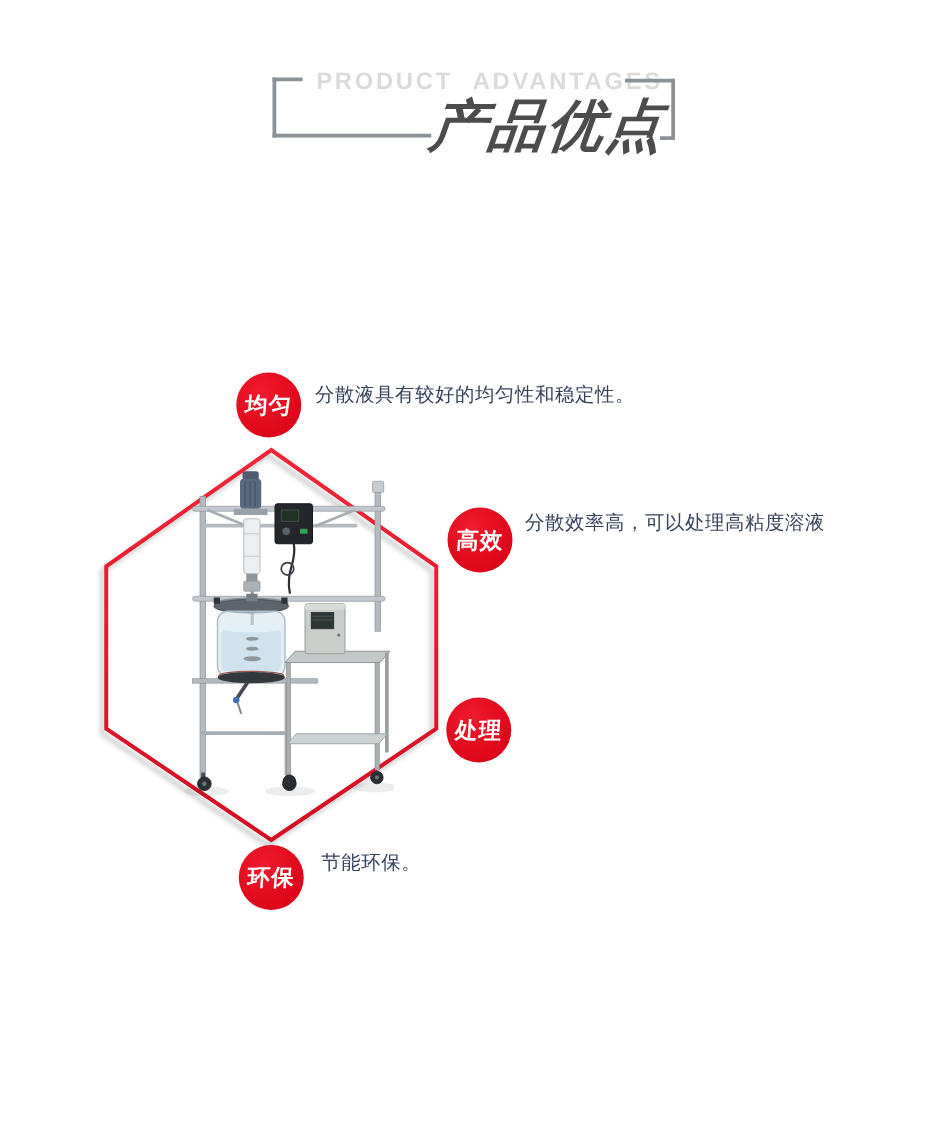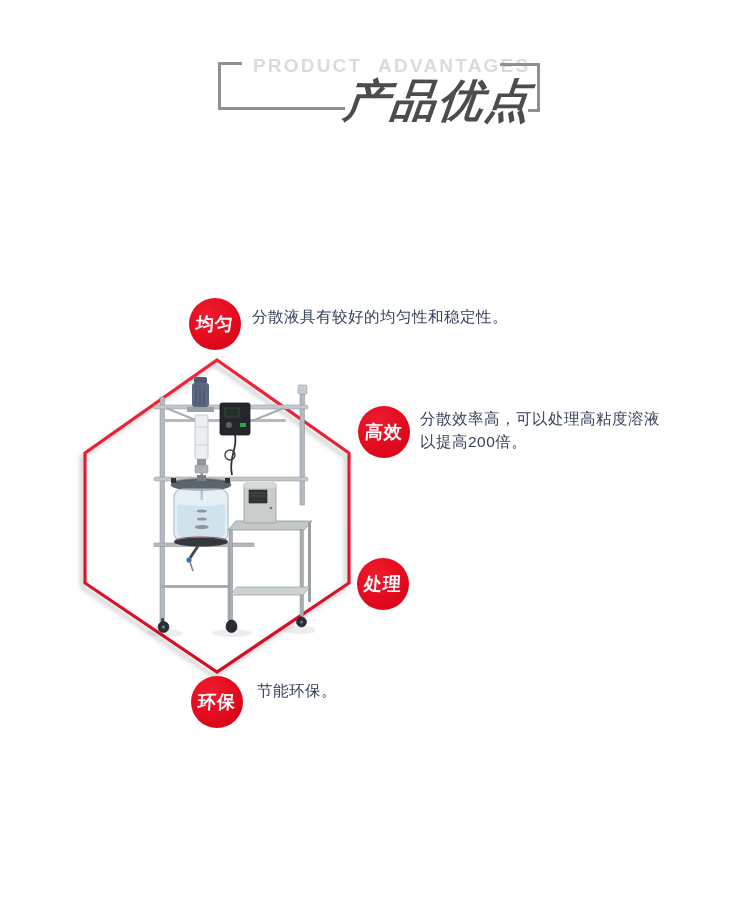--- a/index.html
+++ b/index.html
@@ -197,19 +197,18 @@
   </div>
   <div class="badge badge-huanbao">
     <span class="bt">环保</span>
   </div>
 
   <div class="adv-text text-junyun">
     <div>分散液具有较好的均匀性和稳定性。</div>
   </div>
   <div class="adv-text text-gaoxiao">
     <div>分散效率高，可以处理高粘度溶液</div>
-    <div>以提高200倍。</div>
   </div>
   <div class="adv-text text-huanbao">
     <div>节能环保。</div>
   </div>
 
 </div>
 
 </body></html>

